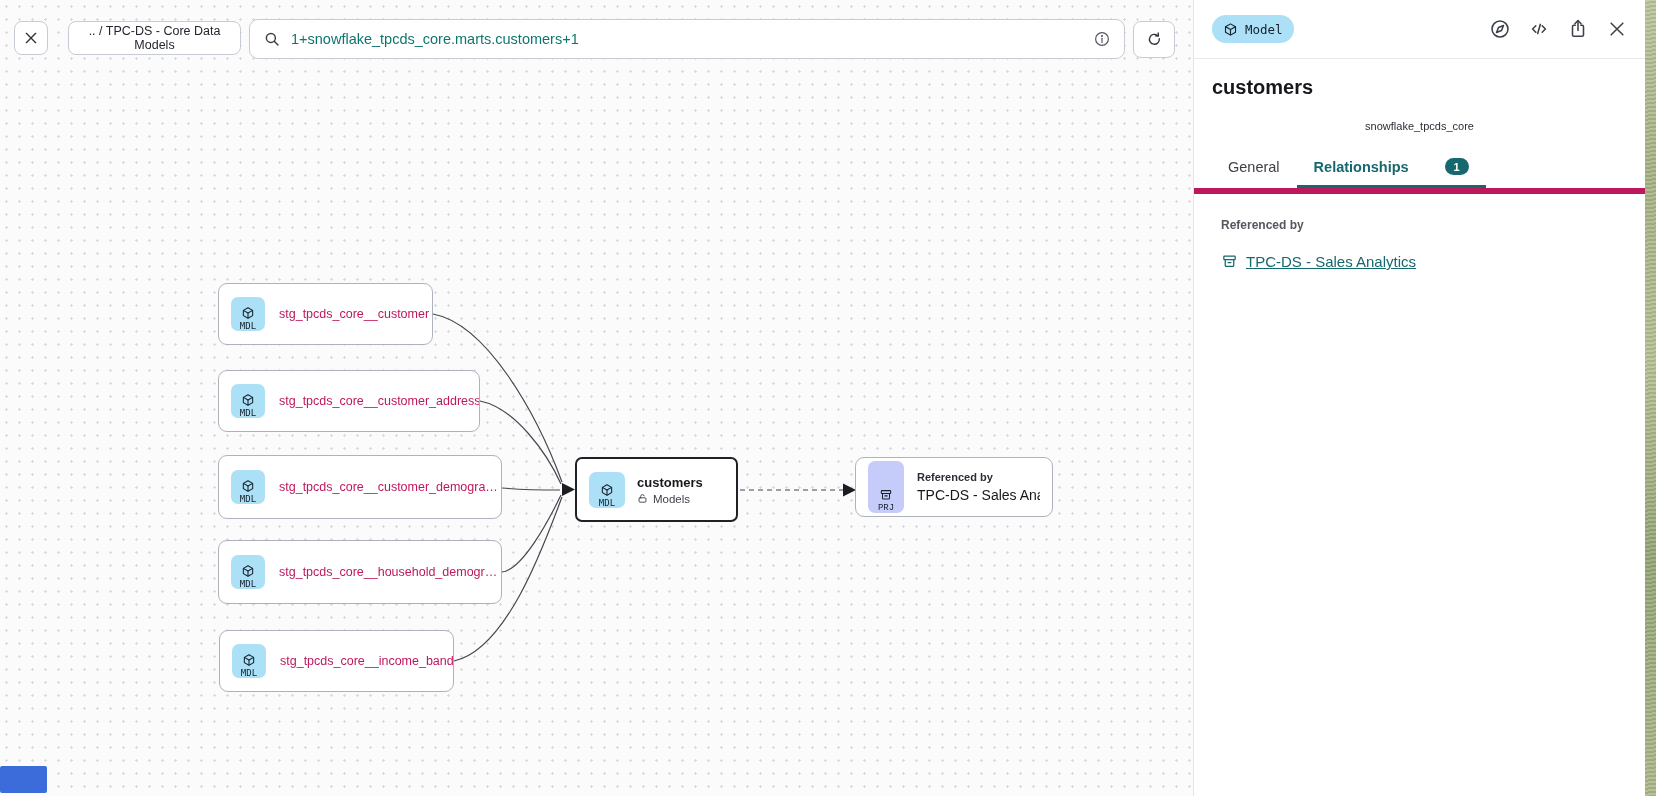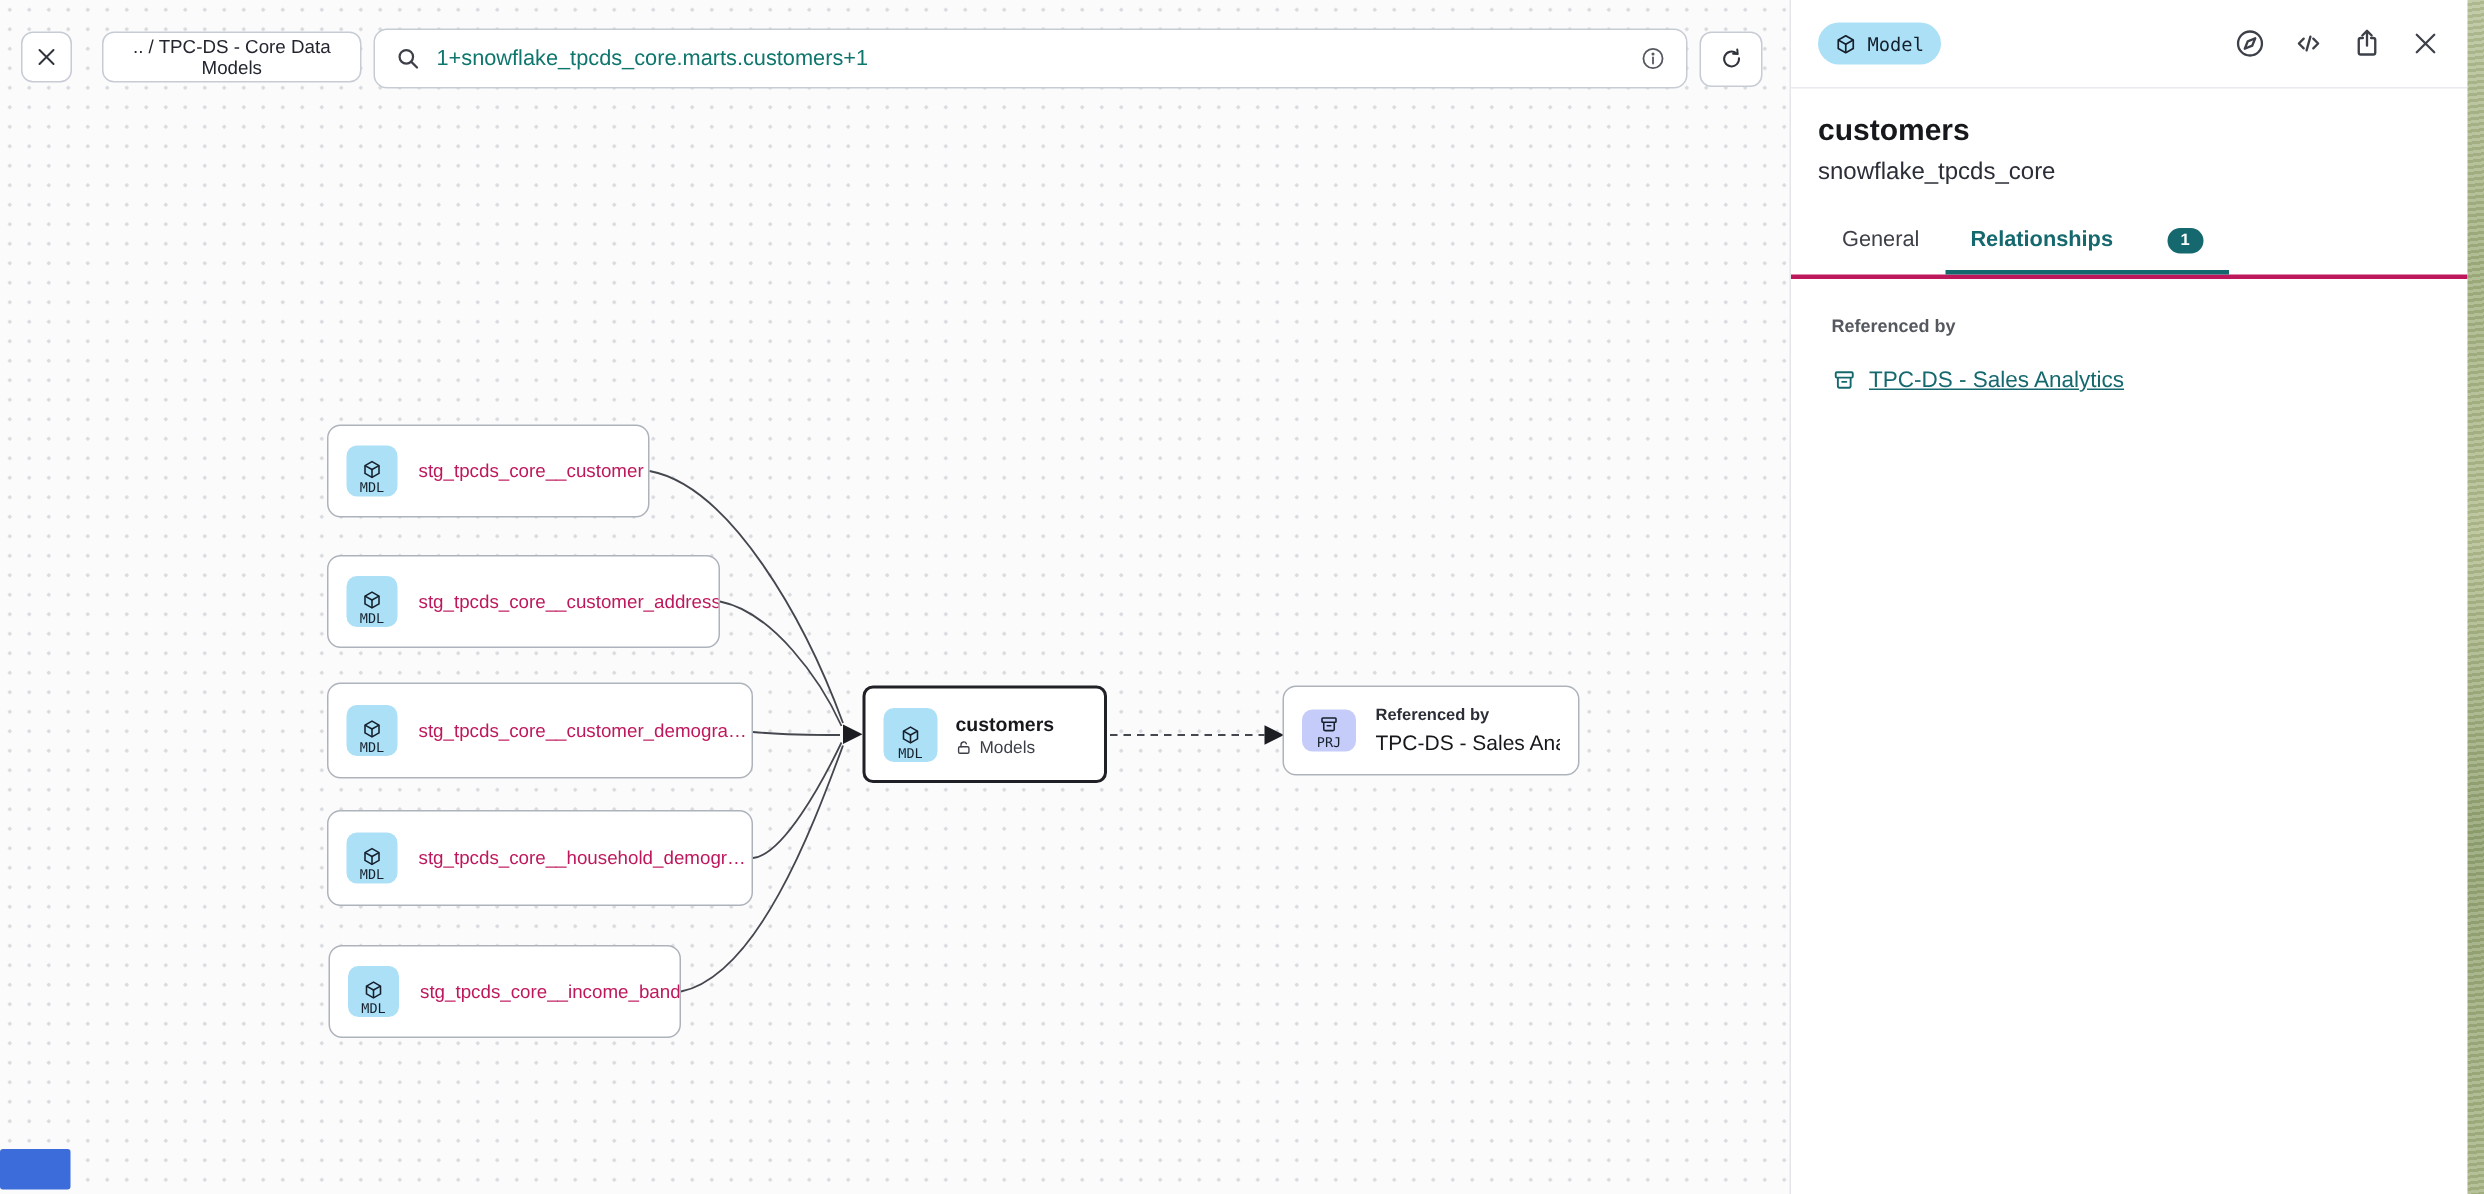--- a/index.html
+++ b/index.html
@@ -72,24 +72,24 @@
     display:flex; align-items:center; gap:7px; height:28px; padding:0 11px;
     background:#abe0f7; border-radius:14px;
     font-family:"DejaVu Sans Mono", monospace; font-size:12.5px; color:#16202c;
   }
   .hdr-icons { margin-left:auto; display:flex; align-items:center; gap:15px; }
   .icon-btn { width:24px; height:24px; display:flex; align-items:center; justify-content:center;
     color:#3d4048; cursor:pointer; background:none; border:none; }
 
   .title-block { padding:17px 18px 0 18px; }
   .panel-title { font-size:20px; font-weight:700; color:#17181c; }
-  .panel-subtitle { margin-top:7px; font-size:16px; color:#2b2e36; }
+  .panel-subtitle { margin-top:21px; font-size:11px; color:#2b2e36;text-align:center; }
 
   .tabs { margin-top:16px; height:46px; display:flex; align-items:stretch;
-    border-bottom:3px solid #be185d; padding-left:17px; }
+    border-bottom:6px solid #be185d; padding-left:17px; }
   .tab { display:flex; align-items:center; gap:8px; padding:0 17px; font-size:14.5px;
     color:#3d4048; cursor:pointer; border-bottom:3px solid transparent; }
   .tab.active { color:#15696e; font-weight:700; border-bottom-color:#15696e;gap:36px; }
   .count-pill { min-width:24px; height:17px; padding:0 8px; border-radius:9px;
     background:#15696e; color:#fff; font-size:11px; font-weight:700;
     display:flex; align-items:center; justify-content:center; }
 
   .panel-section { padding:24px 27px 0 27px; }
   .section-heading { font-size:12px; font-weight:700; color:#55585f; }
   .ref-link-row { margin-top:21px; display:flex; align-items:center; gap:8px; cursor:pointer; }
@@ -199,21 +199,21 @@
           <svg width="11" height="11" viewBox="0 0 24 24" fill="none" stroke="#3c3f47" stroke-width="2" stroke-linecap="round">
               <rect x="4.5" y="10.5" width="15" height="9.5" rx="2"></rect>
               <path d="M8 10.5 V7.5 a4 4 0 0 1 7.8 -1.2"></path>
             </svg>
           <span>Models</span>
         </span>
       </span>
     </div>
 
     <div class="node" style="left:855px; top:457px; width:198px; height:60px; gap:13px;">
-      <span class="type-badge badge-prj" style="width:36px;height:28px;">
+      <span class="type-badge badge-prj" style="width:36px;height:52px;font-family:Liberation Mono, monospace;">
         <svg width="14" height="14" viewBox="0 0 24 24" fill="none" stroke="#16202c" stroke-width="1.8" stroke-linejoin="round">
             <rect x="4" y="4.5" width="16" height="5" rx="1"></rect>
             <path d="M6 9.5 v8 a1.5 1.5 0 0 0 1.5 1.5 h9 a1.5 1.5 0 0 0 1.5 -1.5 v-8"></path>
             <path d="M10 13.5 h4" stroke-linecap="round"></path>
           </svg>
         <span>PRJ</span>
       </span>
       <span class="node-stack" style="gap:4px;">
         <span class="node-kicker">Referenced by</span>
         <span class="node-big">TPC-DS - Sales Analytics</span>

